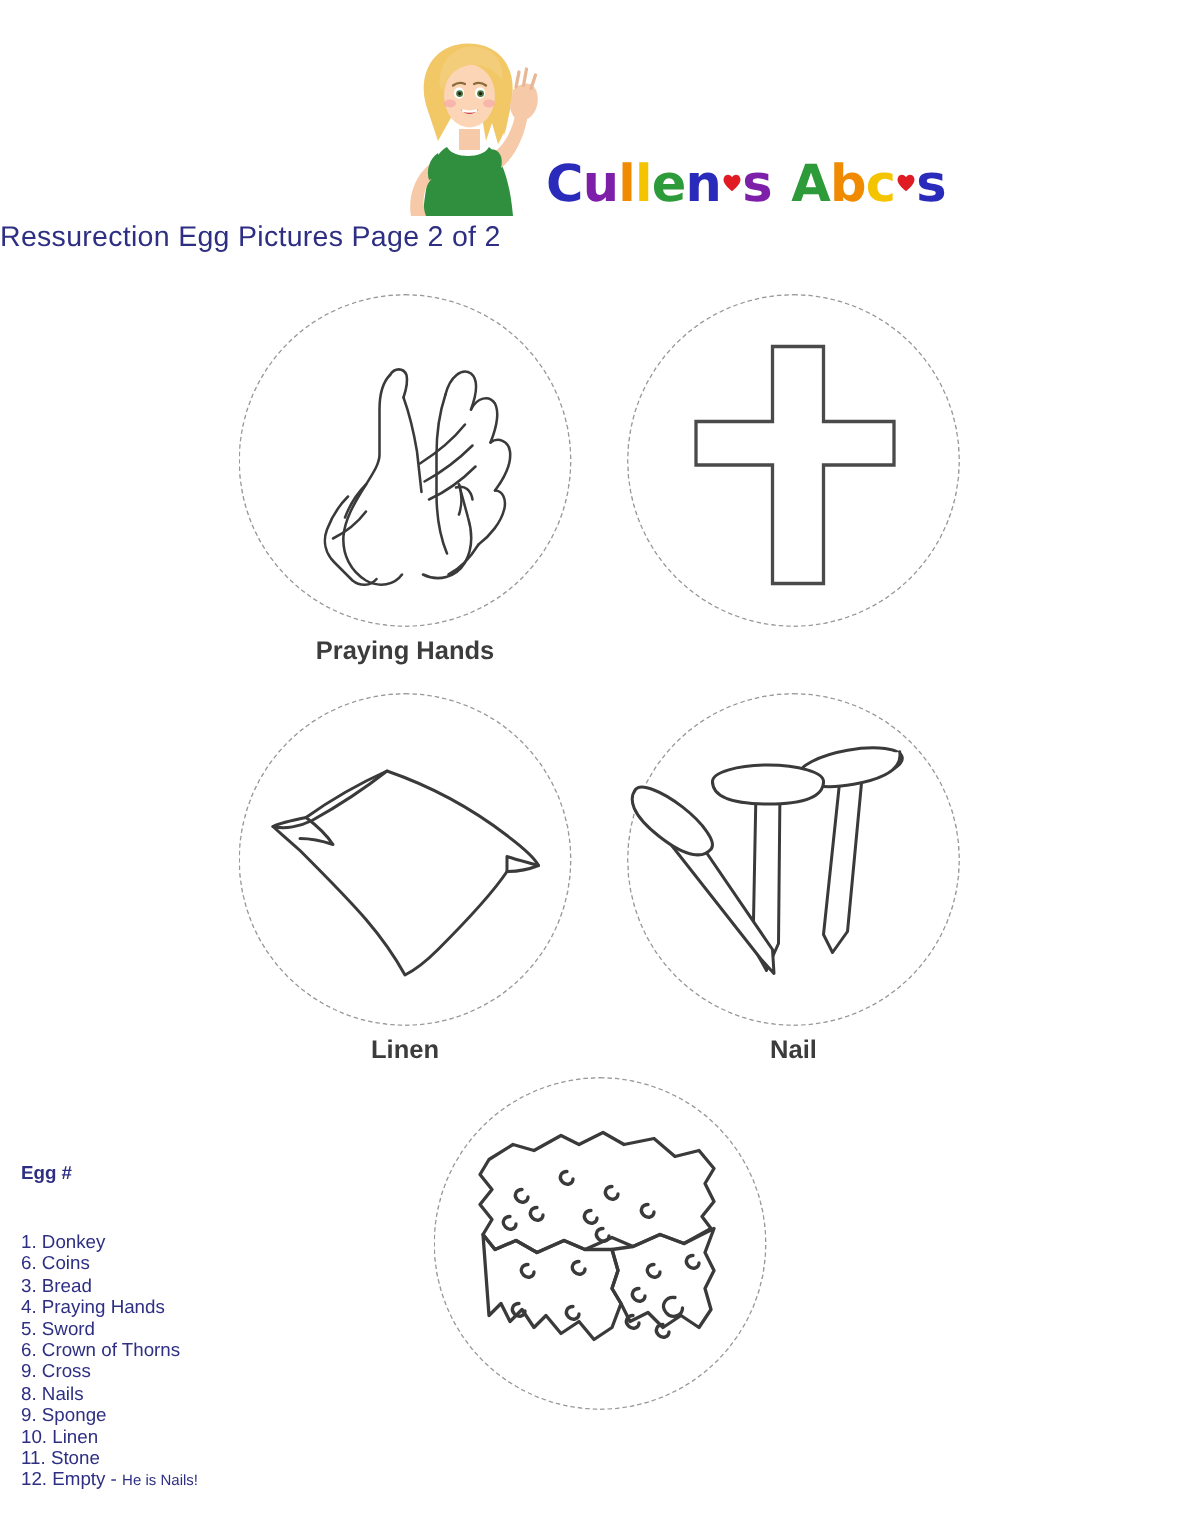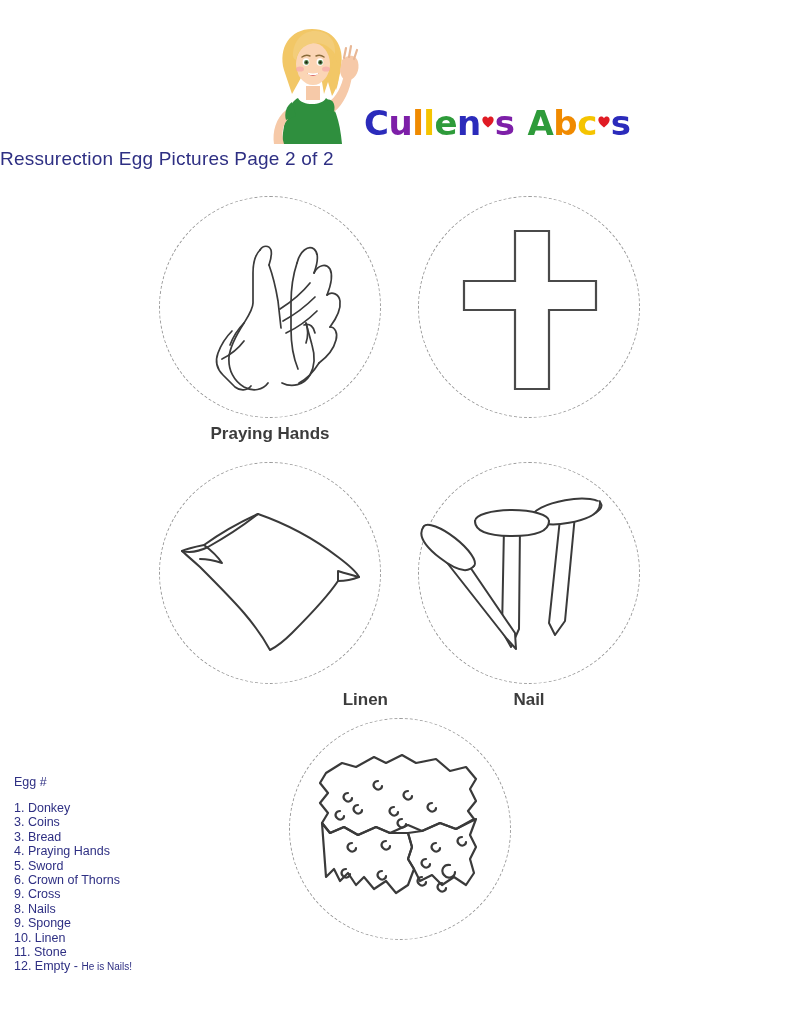--- a/index.html
+++ b/index.html
@@ -107,36 +107,37 @@
   .cell-label {
     margin-top: 6px;
     font-family: "Liberation Sans", sans-serif;
     font-size: 17px;
     color: #3c3c3c;
     font-weight: bold;
   }
 
   .cell.r1c1 { left: 152px;  top: 0px; }
   .cell.r1c2 { left: 411px;  top: 0px; }
-  .cell.r2c1 { left: 152px;  top: 266px; text-align: right; }
+  .cell.r2c1 { left: 152px;  top: 266px; }
   .cell.r2c2 { left: 411px;  top: 266px; }
   .cell.r3c1 { left: 282px;  top: 522px; }
 
   
   .legend {
     position: absolute;
     left: 14px;
     top: 775px;
     width: 190px;
     color: #2e2f83;
     font-family: "Liberation Sans", sans-serif;
   }
   .legend-title {
     font-size: 12.5px;
-    margin-bottom: 12px;
+    margin-bottom: 32px;
+    font-weight: bold;
   }
   .legend ol {
     margin: 0;
     padding: 0;
     list-style: none;
   }
   .legend li {
     font-size: 12.5px;
     line-height: 14.4px;
     white-space: nowrap;
@@ -358,21 +359,21 @@
         </g>
       </svg>
     </div>
   </div>
 </div>
 
 <div class="legend">
   <div class="legend-title">Egg #</div>
   <ol>
     <li>1. Donkey</li>
-    <li>3. Coins</li>
+    <li>6. Coins</li>
     <li>3. Bread</li>
     <li>4. Praying Hands</li>
     <li>5. Sword</li>
     <li>6. Crown of Thorns</li>
     <li>9. Cross</li>
     <li>8. Nails</li>
     <li>9. Sponge</li>
     <li>10. Linen</li>
     <li>11. Stone</li>
     <li><span>12. Empty -</span> <span class="sub">He is Nails!</span></li>

